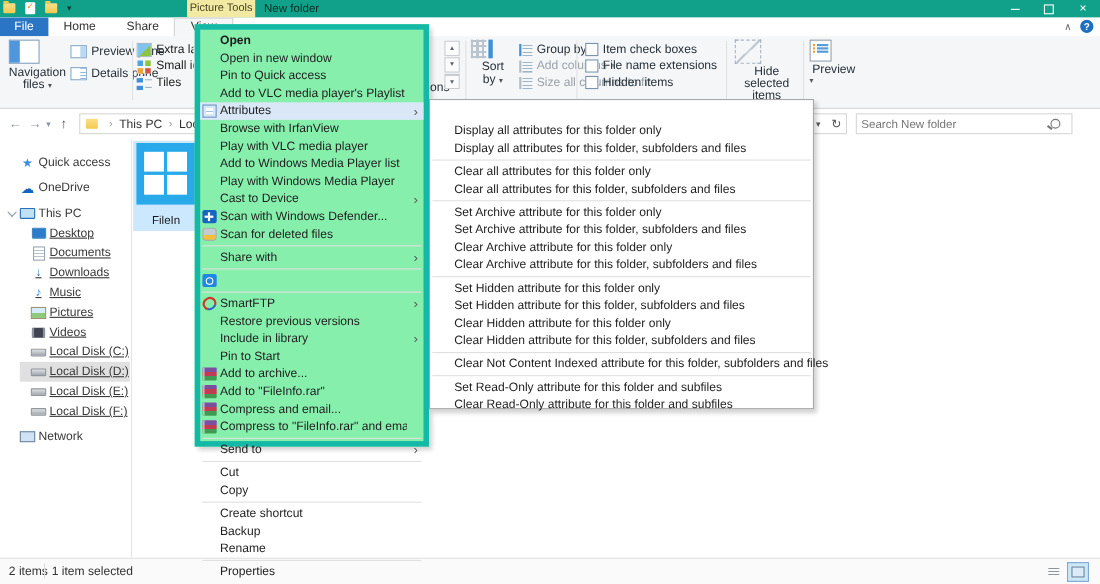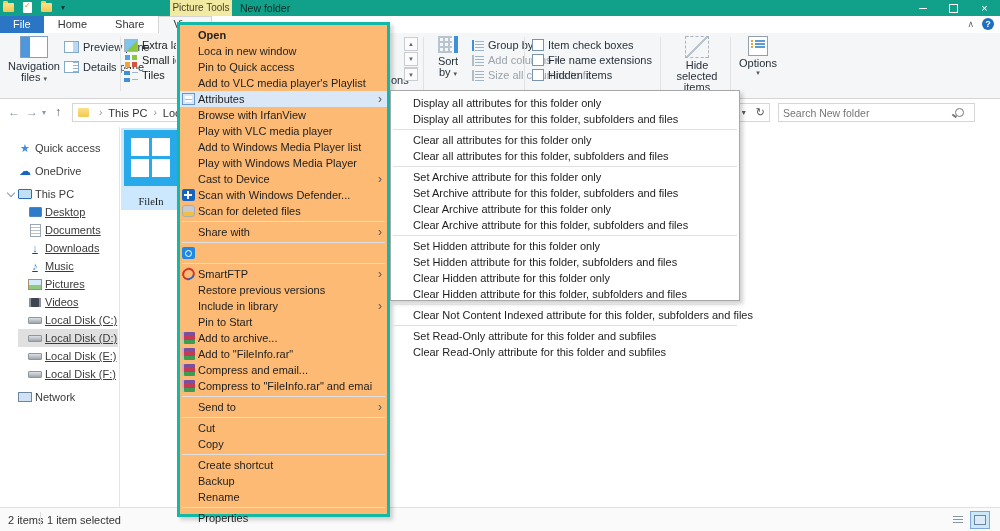--- a/index.html
+++ b/index.html
@@ -29,21 +29,21 @@
   .tab.file{background:#2A76C5;color:#fff;padding:0 13px;}
   .tab.active{background:#F5F6F7;border:1px solid #D5D5D5;border-bottom:none;line-height:15px;}
   #ribbon-tools{position:absolute;right:6px;top:2px;display:flex;gap:8px;align-items:center;}
   #collapse-ribbon{color:#666;font-size:9px;}
   #help-btn{width:12px;height:12px;border-radius:50%;background:#1E6FC0;color:#fff;font-size:9px;
             display:flex;align-items:center;justify-content:center;font-weight:bold;}
   
   #ribbon{position:absolute;left:0;top:33px;width:1000px;height:66px;background:#F5F6F7;border-bottom:1px solid #D5D5D5;box-sizing:border-box;}
   .rib-sep{position:absolute;top:4px;width:1px;height:54px;background:#E1E2E3;}
   .grp-label{position:absolute;top:52px;text-align:center;color:#5D6770;font-size:14px;margin-top:40px;}
-  .bigbtn{position:absolute;top:3px;display:flex;flex-direction:column;align-items:center;color:#27313A;}
+  .bigbtn{position:absolute;top:3px;display:flex;flex-direction:column;color:#27313A;}
   .bigbtn .lbl{line-height:11px;text-align:center;}
   .drop{font-size:7px;color:#555;}
   .ic-pane-big{width:26px;height:20px;border:1px solid #7FA0BE;background:#fff;position:relative;margin-bottom:3px;}
   .ic-pane-big::after{content:"";position:absolute;left:0;top:0;width:9px;height:100%;background:#4F97DD;}
   .smallrow{position:absolute;display:flex;align-items:center;gap:4px;height:14px;color:#27313A;}
   .smallrow.dis{color:#9AA2AA;}
   .ic-pane{width:13px;height:10px;border:1px solid #85A9C9;background:#fff;position:relative;flex:none;}
   .ic-pane::after{content:"";position:absolute;right:0;top:0;width:5px;height:100%;background:#BBD8F2;}
   .ic-pane.lines::after{background:repeating-linear-gradient(#8FB7DC 0 1px,#fff 1px 3px);}
   .lay-ic{width:14px;height:13px;flex:none;border:1px solid #A8B6C2;box-sizing:border-box;}
@@ -107,36 +107,36 @@
   .i-pictures{width:12px;height:9px;border:1px solid #A09470;background:linear-gradient(180deg,#D6EBFA 55%,#8FC97E 55%);}
   .i-videos{width:12px;height:9px;background:#3E4450;border-radius:1px;box-shadow:inset 2px 0 0 #8A919E,inset -2px 0 0 #8A919E;}
   .i-disk{width:13px;height:5px;background:linear-gradient(#DDE1E5,#9FA6AD);border:1px solid #8F969C;border-radius:1px;}
   .i-network{width:12px;height:8px;border:1px solid #6E86A0;background:#CFE3F5;}
   
   #file-item{position:absolute;left:121px;top:1px;width:60px;height:82px;background:#CCE8FF;}
   #file-tile{position:absolute;left:3px;top:2px;width:54px;height:56px;background:#28A9E9;}
   .wlogo{position:absolute;left:7px;top:8px;width:40px;height:40px;}
   .wlogo span{position:absolute;width:18px;height:18px;background:#fff;}
   .wl1{left:0;top:0}.wl2{left:21px;top:0}.wl3{left:0;top:21px}.wl4{left:21px;top:21px}
-  #file-label{position:absolute;left:0;bottom:3px;width:100%;text-align:center;color:#1A1A1A;font-size:10.5px;font-family:Liberation Serif, serif;}
+  #file-label{position:absolute;left:0;bottom:3px;width:100%;text-align:center;color:#1A1A1A;font-size:10.5px;}
   
   #statusbar{position:absolute;left:0;top:507px;width:1000px;height:24px;background:#FAFAFB;border-top:1px solid #E2E2E2;box-sizing:border-box;}
   #status-count{position:absolute;left:8px;top:6px;color:#333;}
   #status-sel{position:absolute;left:47px;top:6px;color:#333;}
   #status-div{position:absolute;left:40px;top:4px;width:1px;height:14px;background:#E0E0E0;}
   #view-toggles{position:absolute;right:10px;top:3px;display:flex;gap:2px;}
   .vt{width:18px;height:16px;border:1px solid transparent;display:flex;align-items:center;justify-content:center;}
   .vt.active{background:#CBE8F6;border-color:#7DA7D9;}
   .vt-list{width:10px;height:8px;background:repeating-linear-gradient(#8A97A0 0 1px,transparent 1px 3px);}
   .vt-thumb{width:10px;height:8px;border:1px solid #6E86A0;background:#DCEBF7;}
   
-  #context-menu{position:absolute;left:177px;top:22px;width:213px;height:495px;background:#fdba74;
-                border:3px solid #14b8a6;box-sizing:border-box;box-shadow:3px 3px 4px rgba(0,0,0,.18);z-index:50;padding-top:2px;}
-  #attr-submenu{position:absolute;left:390px;top:90px;width:350px;height:211px;background:#FFFFFF;
-                border:1px solid #A8A8A8;box-sizing:border-box;box-shadow:3px 3px 4px rgba(0,0,0,.18);z-index:60;padding-top:4px;}
+  #context-menu{position:absolute;left:177px;top:22px;width:213px;height:384px;background:#86efac;
+                border:5px solid #14b8a6;box-sizing:border-box;box-shadow:3px 3px 4px rgba(0,0,0,.18);z-index:50;padding-top:2px;}
+  #attr-submenu{position:absolute;left:390px;top:90px;width:350px;height:282px;background:#FFFFFF;
+                border:1px solid #A8A8A8;box-sizing:border-box;box-shadow:3px 3px 4px rgba(0,0,0,.18);z-index:60;padding-top:20px;}
   .mi{display:flex;align-items:center;height:16px;padding:0 5px 0 2px;color:#1E1E1E;}
   .mi.hl{background:#D9E7F6;}
   .mi.bold .mlbl{font-weight:bold;}
   .mi .ic{width:13px;height:12px;margin-right:3px;flex:none;position:relative;}
   .mi .mlbl{flex:1;white-space:nowrap;overflow:hidden;}
   .mi .arr{width:10px;text-align:right;color:#555;font-size:12px;line-height:12px;flex:none;}
   .msep{height:1px;background:#E0E0E0;margin:2px 2px;}
   .smi{display:flex;align-items:center;height:16px;padding-left:22px;color:#1E1E1E;white-space:nowrap;}
   
   .mic-attributes{border:1px solid #6A96C8;background:repeating-linear-gradient(#fff 0 3px,#9FC2E8 3px 4px) content-box;padding:2px;box-sizing:border-box;width:13px;height:12px;}
@@ -266,21 +266,21 @@
       <span class="lbl">Hide selected</span>
       <span class="lbl">items</span>
     </div>
     <div class="rib-sep" style="left:730px;"></div>
     <div class="bigbtn" style="left:736px;width:44px;">
       <span class="ic-options">
           <i></i>
           <i></i>
           <i></i>
         </span>
-      <span class="lbl">Options</span>
+      <span class="lbl">Preview</span>
       <span class="drop">▾</span>
     </div>
   </div>
 
   <div id="addressrow">
     <span class="nav-glyph" style="left:8px;">←</span>
     <span class="nav-glyph" style="left:26px;">→</span>
     <span class="nav-glyph" style="left:42px;font-size:8px;top:8px;">▾</span>
     <span class="nav-glyph" style="left:55px;color:#555;">↑</span>
     <div id="addr-box">
@@ -416,21 +416,21 @@
   </div>
 
   <div id="context-menu">
       <div class="mi bold">
         <span class="ic"></span>
         <span class="mlbl">Open</span>
         <span class="arr"></span>
       </div>
       <div class="mi">
         <span class="ic"></span>
-        <span class="mlbl">Loca in new window</span>
+        <span class="mlbl">Open in new window</span>
         <span class="arr"></span>
       </div>
       <div class="mi">
         <span class="ic"></span>
         <span class="mlbl">Pin to Quick access</span>
         <span class="arr"></span>
       </div>
       <div class="mi">
         <span class="ic"></span>
         <span class="mlbl">Add to VLC media player's Playlist</span>

